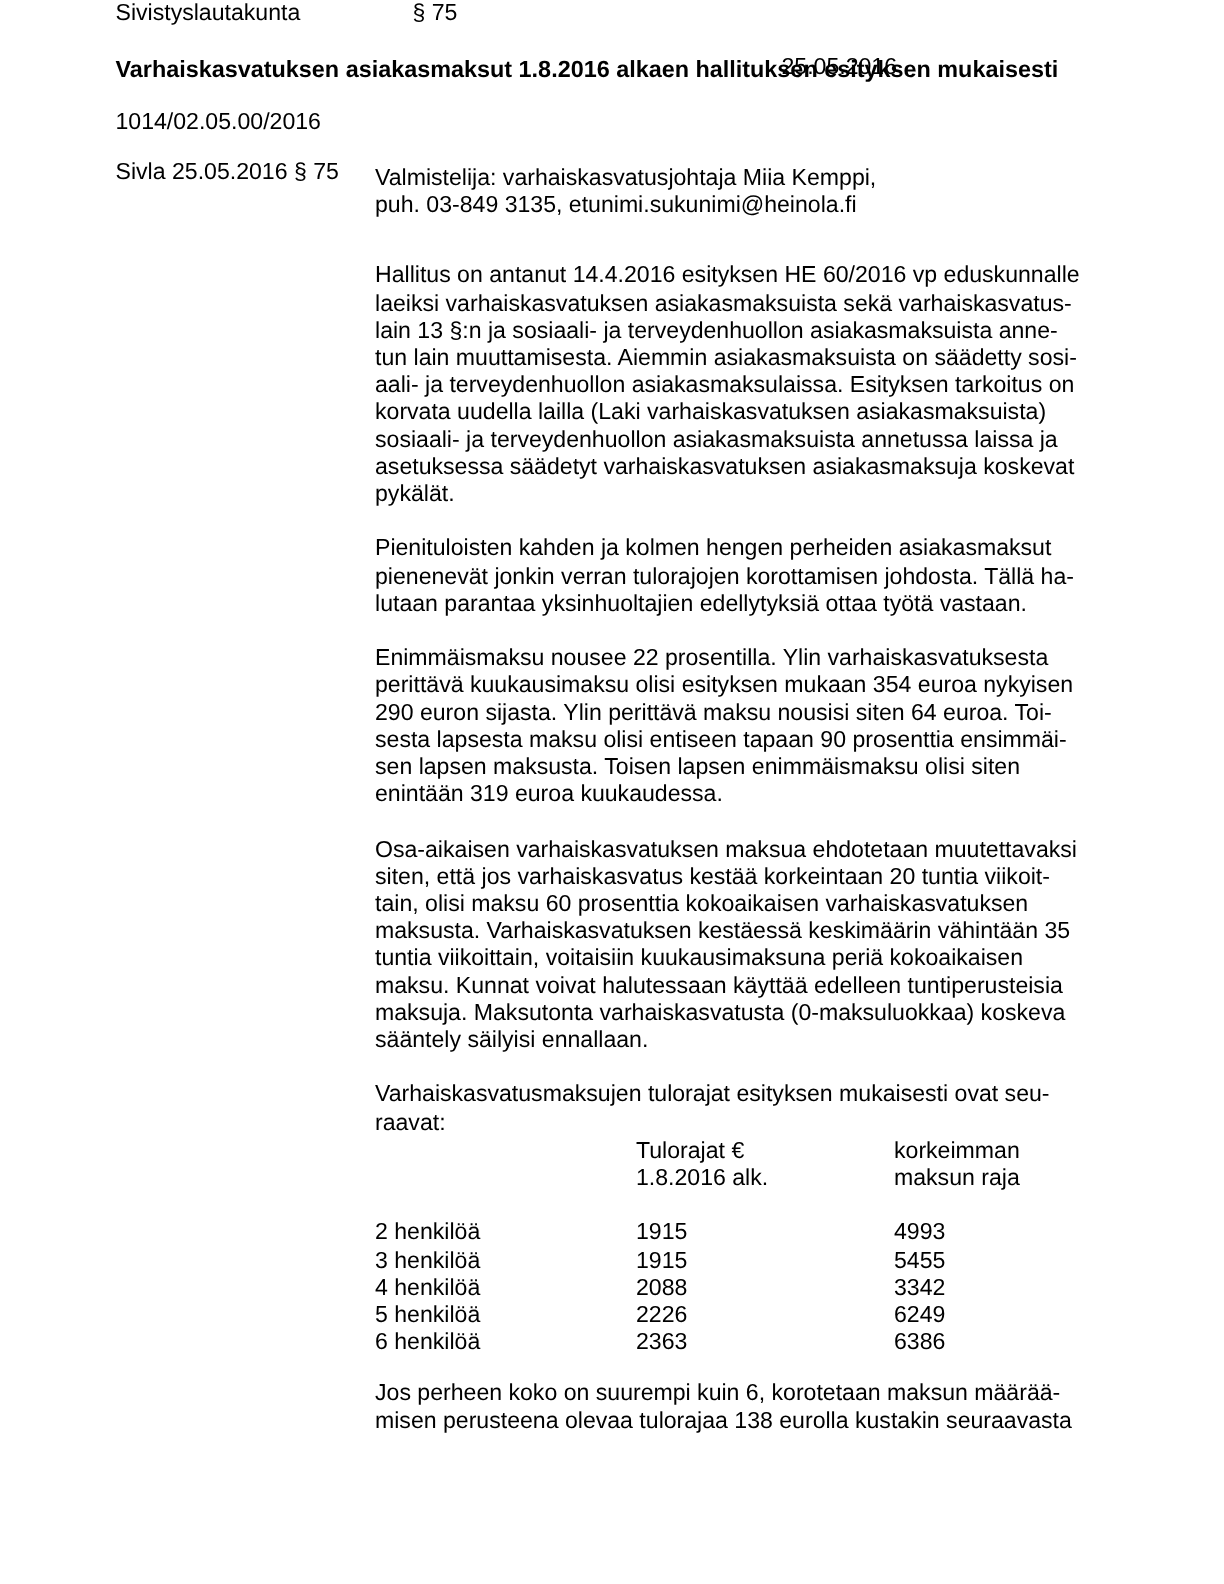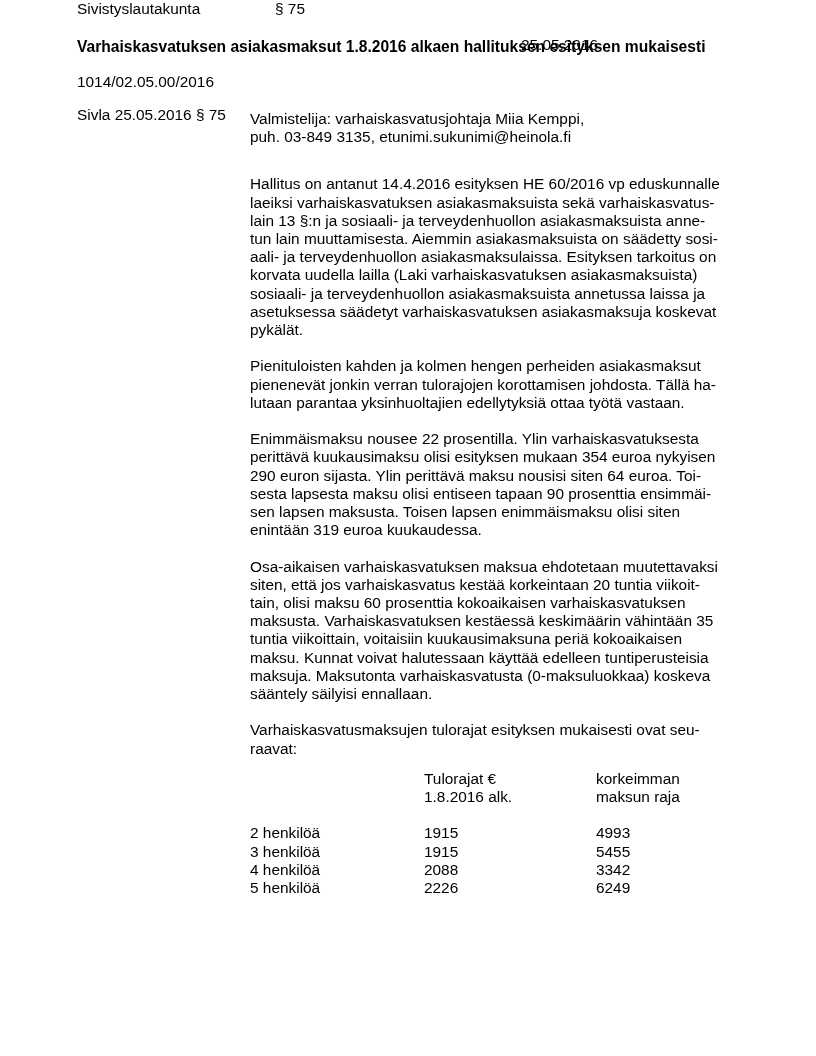--- a/index.html
+++ b/index.html
@@ -83,21 +83,21 @@
 sen lapsen maksusta. Toisen lapsen enimmäismaksu olisi siten
 enintään 319 euroa kuukaudessa.</p>
   <p>Osa-aikaisen varhaiskasvatuksen maksua ehdotetaan muutettavaksi
 siten, että jos varhaiskasvatus kestää korkeintaan 20 tuntia viikoit-
 tain, olisi maksu 60 prosenttia kokoaikaisen varhaiskasvatuksen
 maksusta. Varhaiskasvatuksen kestäessä keskimäärin vähintään 35
 tuntia viikoittain, voitaisiin kuukausimaksuna periä kokoaikaisen
 maksu. Kunnat voivat halutessaan käyttää edelleen tuntiperusteisia
 maksuja. Maksutonta varhaiskasvatusta (0-maksuluokkaa) koskeva
 sääntely säilyisi ennallaan.</p>
-  <p style="margin-bottom:12px">Varhaiskasvatusmaksujen tulorajat esityksen mukaisesti ovat seu-
+  <p style="margin-bottom:1px">Varhaiskasvatusmaksujen tulorajat esityksen mukaisesti ovat seu-
 raavat:</p>
 
   <table class="fee-table">
     <tbody>
         <tr>
       <td class="c1"></td>
       <td class="c2">Tulorajat €
 1.8.2016 alk.</td>
       <td>korkeimman
 maksun raja</td>
@@ -120,16 +120,23 @@
     <tr>
       <td>4 henkilöä</td>
       <td>2088</td>
       <td>3342</td>
     </tr>
     <tr>
       <td>5 henkilöä</td>
       <td>2226</td>
       <td>6249</td>
     </tr>
+    <tr>
+      <td>6 henkilöä</td>
+      <td>2363</td>
+      <td>6386</td>
+    </tr>
   </tbody>
     </table>
 
+  <p class="after-table">Jos perheen koko on suurempi kuin 6, korotetaan maksun määrää-
+misen perusteena olevaa tulorajaa 138 eurolla kustakin seuraavasta</p>
 </div>
 
 </body></html>

